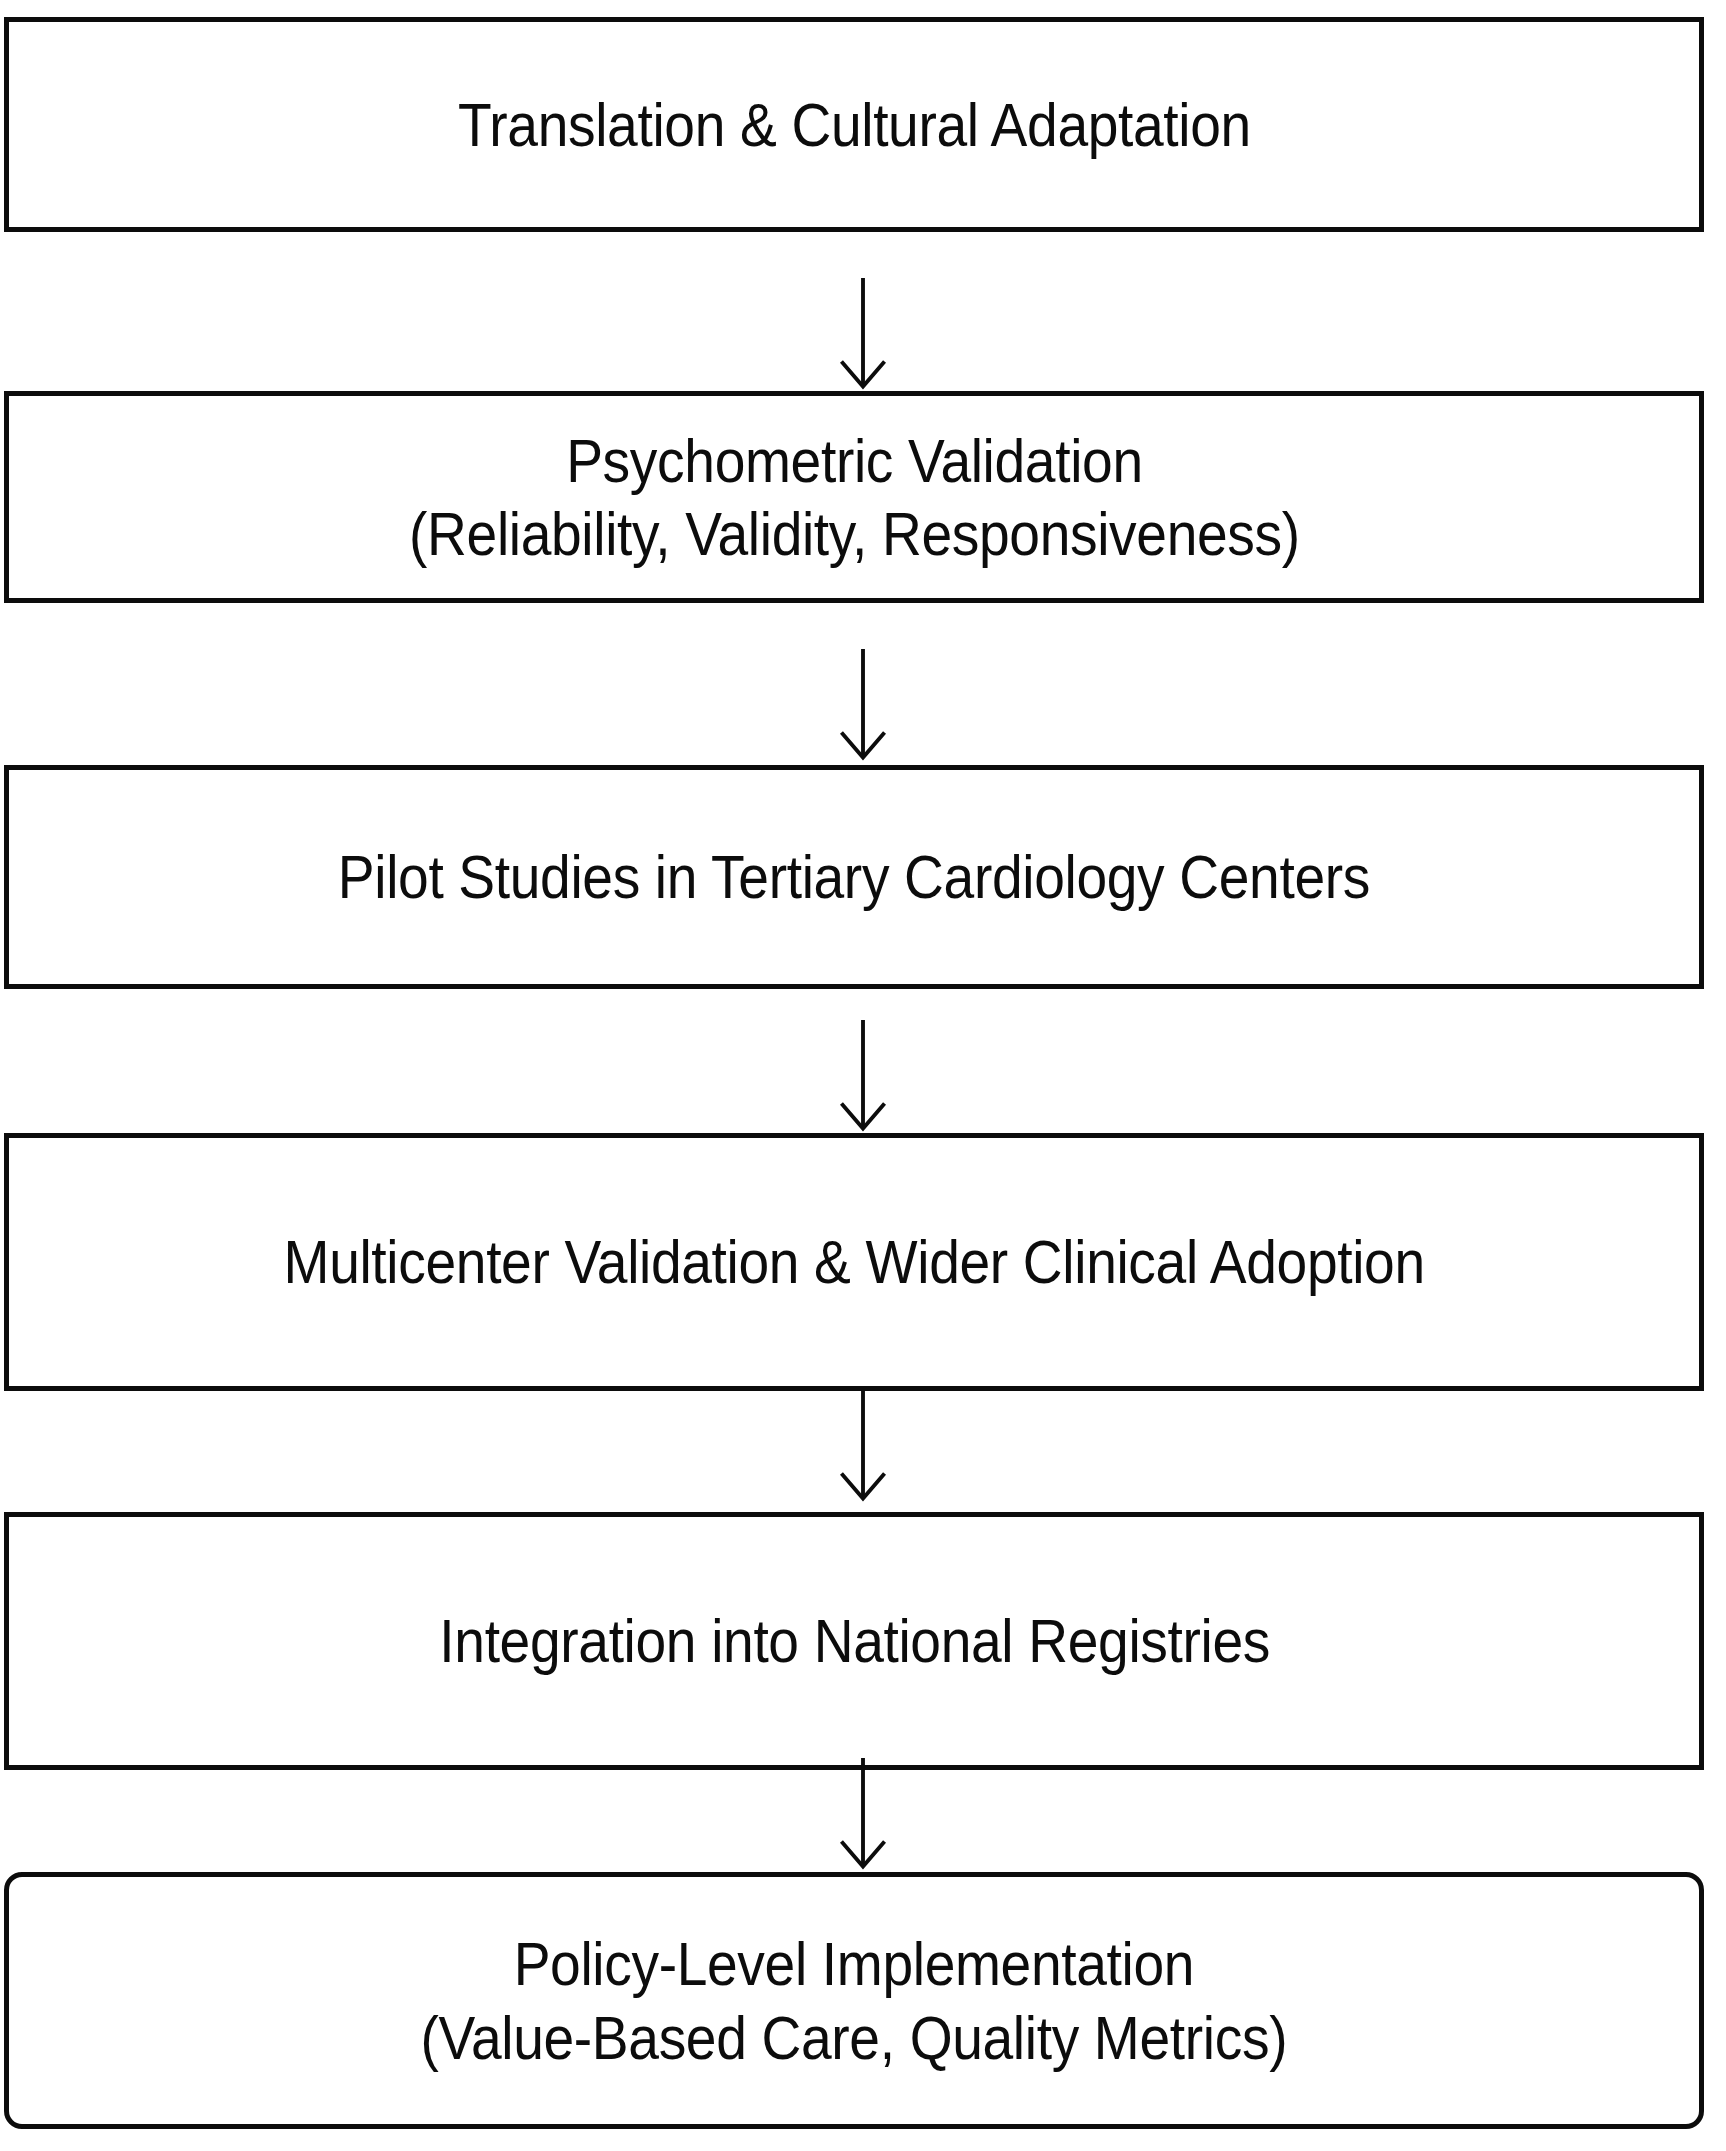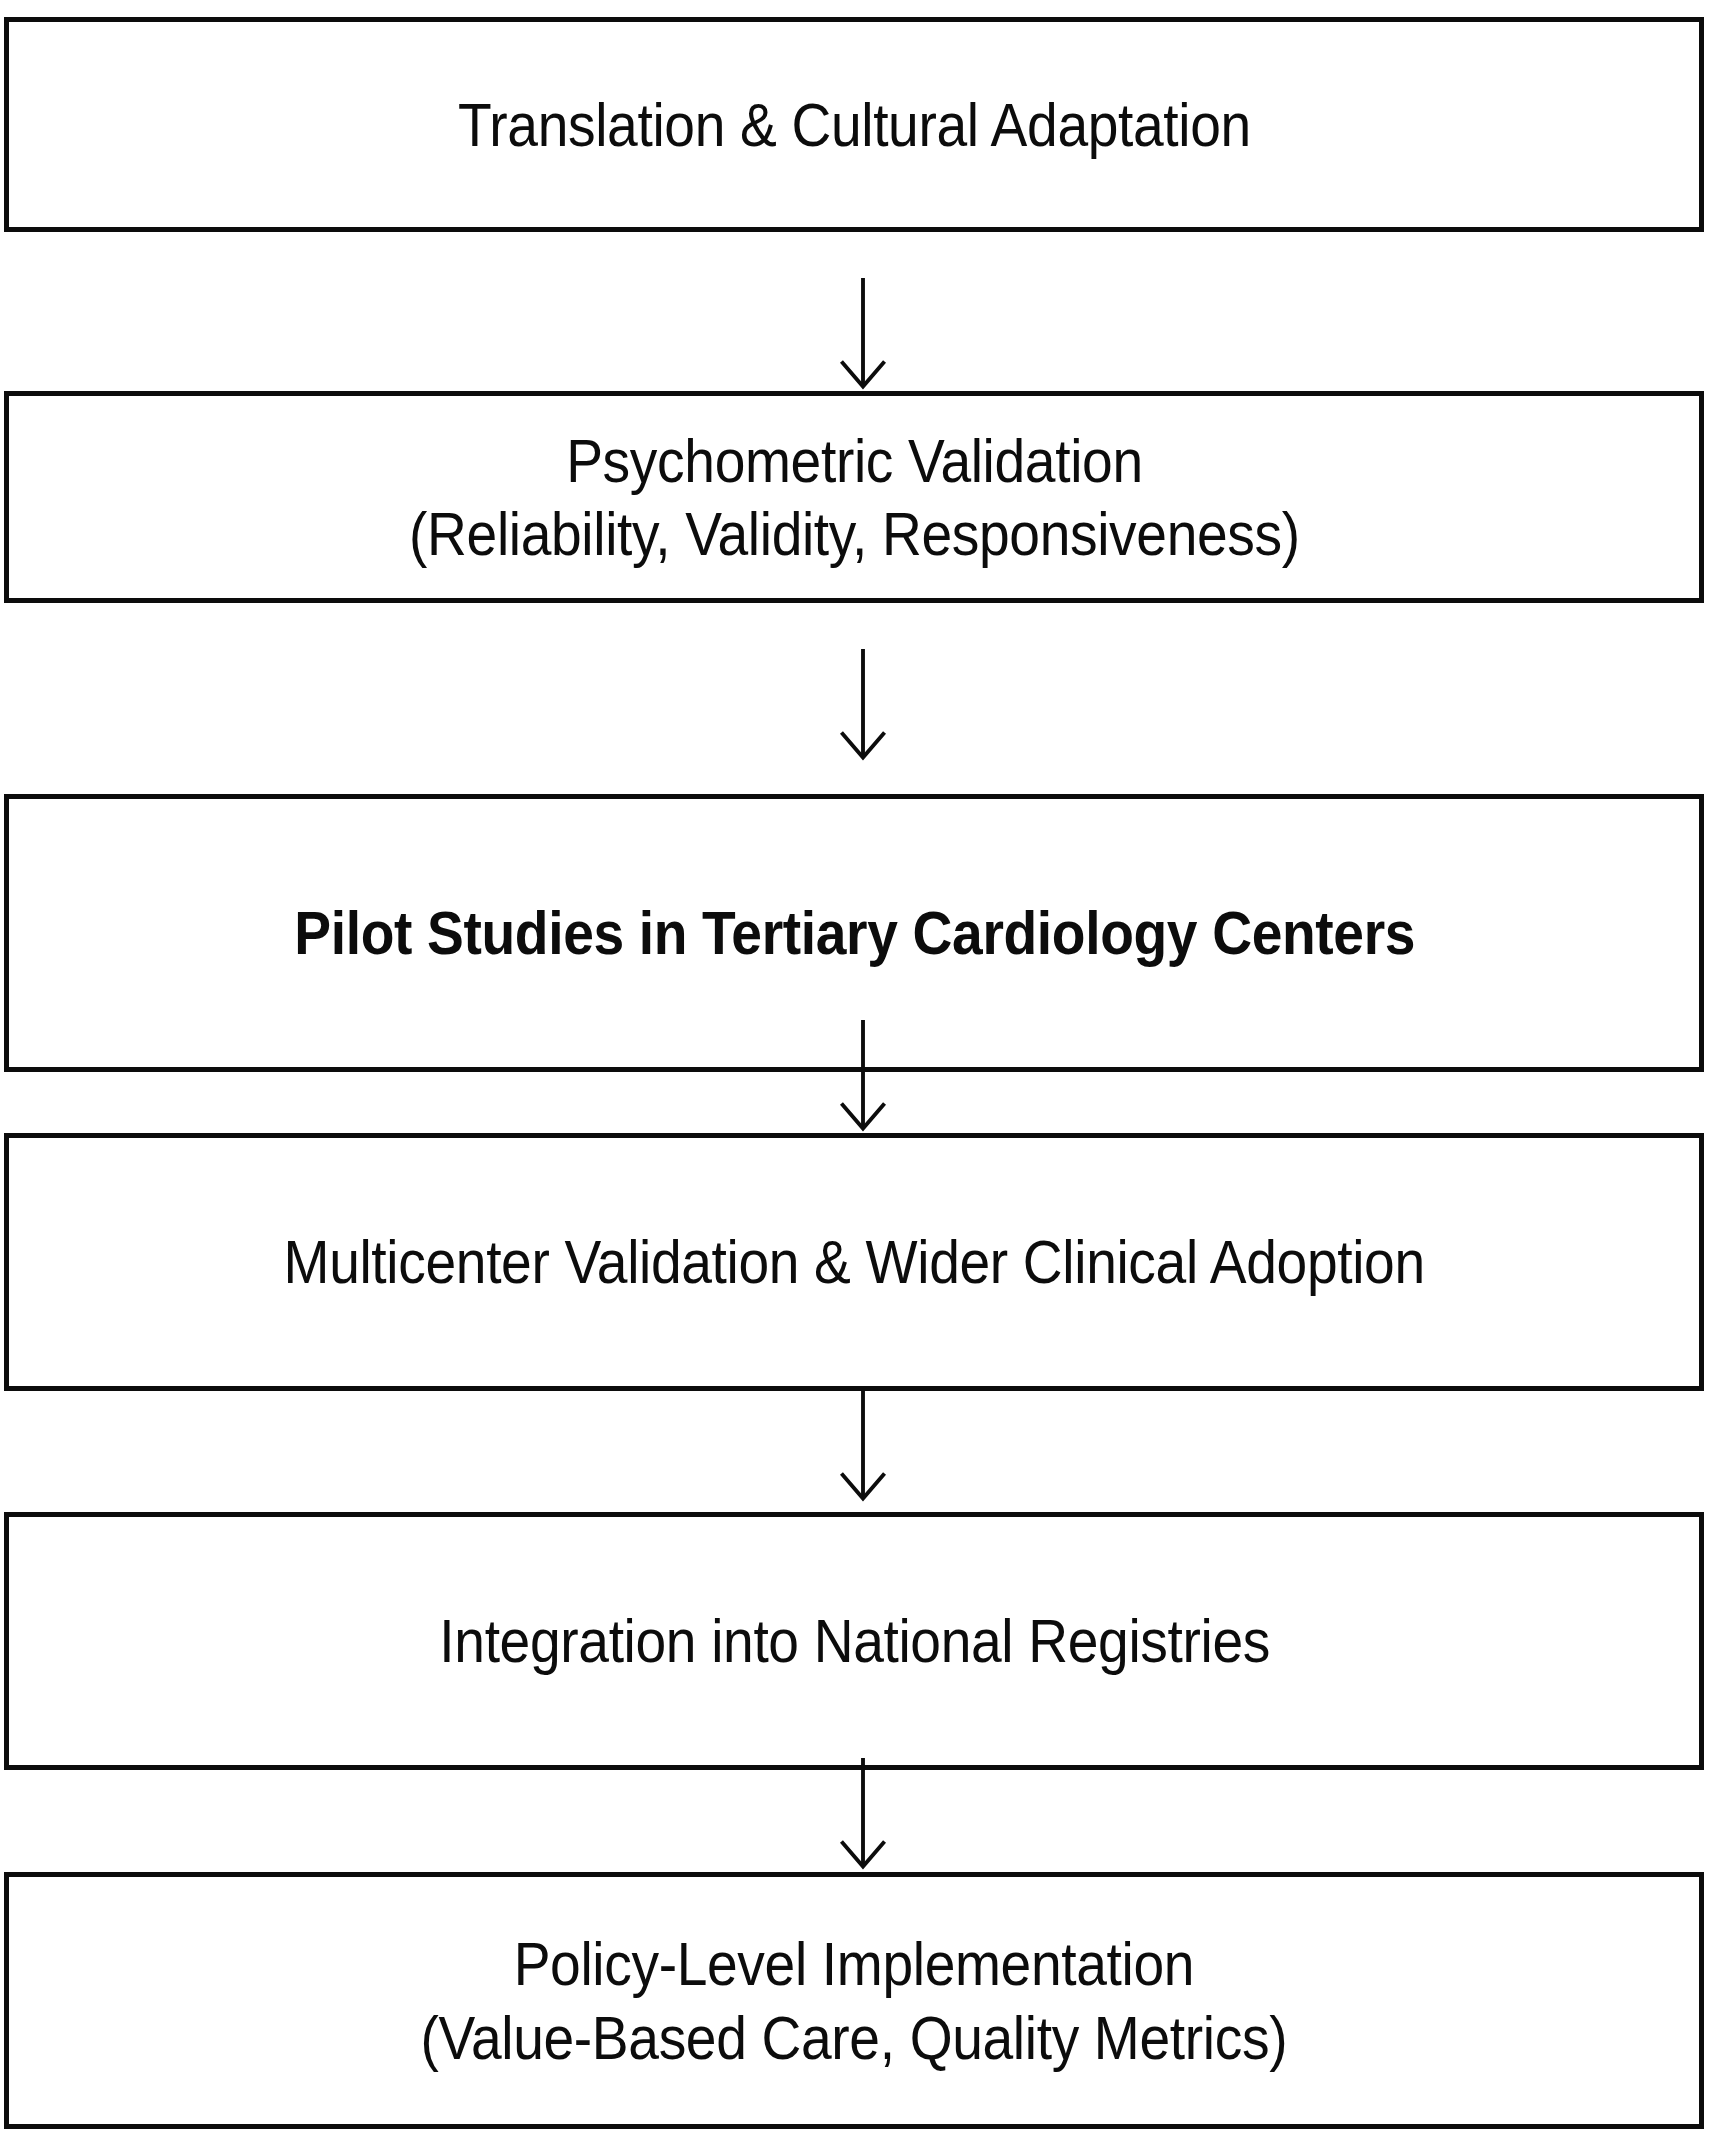--- a/index.html
+++ b/index.html
@@ -66,21 +66,21 @@
   <div class="flow-box" style="top:391px; height:212px;">
     <div class="box-label">Psychometric Validation
 (Reliability, Validity, Responsiveness)</div>
   </div>
 
   <svg class="flow-arrow" style="top:649px;" viewBox="0 0 60 130" aria-hidden="true">
     <line x1="30" y1="0" x2="30" y2="126"></line>
     <polyline points="5,97 30,126 55,97"></polyline>
   </svg>
 
-  <div class="flow-box" style="top:794px; height:278px;font-weight:bold;">
+  <div class="flow-box" style="top:765px; height:224px;">
     <div class="box-label">Pilot Studies in Tertiary Cardiology Centers</div>
   </div>
 
   <svg class="flow-arrow" style="top:1020px;" viewBox="0 0 60 130" aria-hidden="true">
     <line x1="30" y1="0" x2="30" y2="126"></line>
     <polyline points="5,97 30,126 55,97"></polyline>
   </svg>
 
   <div class="flow-box" style="top:1133px; height:258px;">
     <div class="box-label">Multicenter Validation &amp; Wider Clinical Adoption</div>
@@ -93,19 +93,19 @@
 
   <div class="flow-box" style="top:1500px; height:258px;margin-top:12px;">
     <div class="box-label">Integration into National Registries</div>
   </div>
 
   <svg class="flow-arrow" style="top:1758px;" viewBox="0 0 60 130" aria-hidden="true">
     <line x1="30" y1="0" x2="30" y2="126"></line>
     <polyline points="5,97 30,126 55,97"></polyline>
   </svg>
 
-  <div class="flow-box" style="top:1872px; height:257px;">
+  <div class="flow-box" style="top:1872px; height:257px;border-radius:18px;">
     <div class="box-label">Policy-Level Implementation
 (Value-Based Care, Quality Metrics)</div>
   </div>
 
 </div>
 
 
 </body></html>

